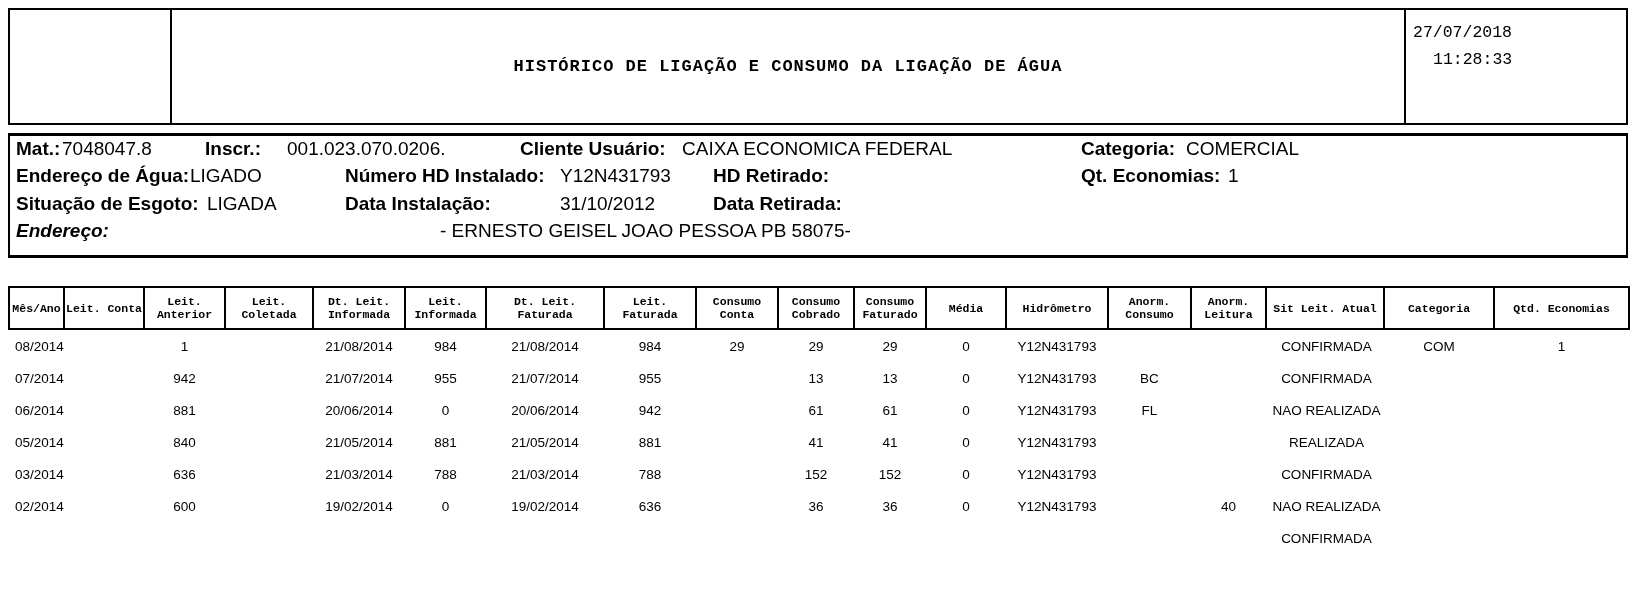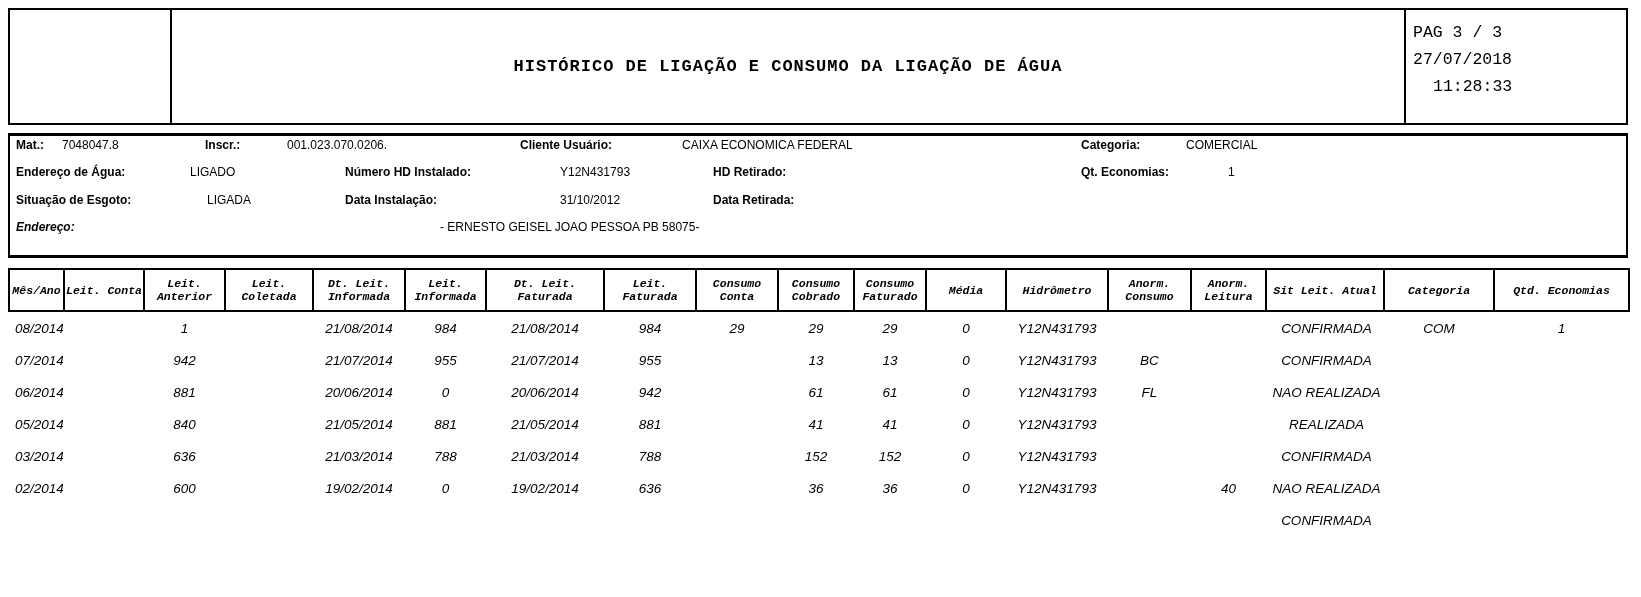--- a/index.html
+++ b/index.html
@@ -27,21 +27,21 @@
   .page-cell .l1 { padding-left:7px; }
   .page-cell .l2 { padding-left:7px; }
   .page-cell .l3 { padding-left:27px; }
 
   
   .info-box {
     position:absolute; left:8px; top:133px; width:1620px; height:125px;
     border:2px solid #000; border-top-width:3px; border-bottom-width:3px;
     box-sizing:border-box;
   }
-  .info-item { position:absolute; font-size:12px; white-space:nowrap;text-align:center; }
+  .info-item { position:absolute; font-size:19px; white-space:nowrap;text-align:center; }
   .lbl { font-weight:bold; }
   
   .i-mat-l   { left:6px;    top:2px; }
   .i-mat-v   { left:52px;   top:2px; }
   .i-insc-l  { left:195px;  top:2px; }
   .i-insc-v  { left:277px;  top:2px; }
   .i-cli-l   { left:510px;  top:2px; }
   .i-cli-v   { left:672px;  top:2px; }
   .i-cat-l   { left:1071px; top:2px; }
   .i-cat-v   { left:1176px; top:2px; }
@@ -60,21 +60,21 @@
   .i-dins-l  { left:335px;  top:57px; }
   .i-dins-v  { left:550px;  top:57px; }
   .i-dret-l  { left:703px;  top:57px; }
   .i-dret-v  { left:840px;  top:57px; }
   
   .i-end-l   { left:6px;    top:84px;font-style:italic; }
   .i-end-v1  { left:95px;   top:84px; }
   .i-end-v2  { left:430px;  top:84px; }
 
   
-  .table-wrap { position:absolute; left:8px; top:268px; width:1620px;font-style:italic; }
+  .table-wrap { position:absolute; left:8px; top:286px; width:1620px; }
   table.hist { border-collapse:collapse; table-layout:fixed; width:1620px; }
   table.hist thead th {
     border:2px solid #000; background:#fff;
     font-family:"Liberation Mono","DejaVu Sans Mono",monospace;
     font-weight:bold; font-size:11.5px; line-height:13px;
     height:40px; text-align:center; vertical-align:middle;
     padding:0 1px; white-space:pre-line; overflow:hidden;
   }
   table.hist tbody td {
     border:none; font-size:13.5px; height:32px;
@@ -87,21 +87,20 @@
 <body>
 
 <div class="page">
 
   <div class="header-box">
     <div class="logo-cell"></div>
     <div class="title-cell">
       <span class="report-title">HISTÓRICO DE LIGAÇÃO E CONSUMO DA LIGAÇÃO DE ÁGUA</span>
     </div>
     <div class="page-cell">
-      <div class="l1">PAG 3 / 3</div>
       <div class="l2">27/07/2018</div>
       <div class="l3">11:28:33</div>
     </div>
   </div>
 
   <div class="info-box">
     <span class="info-item lbl i-mat-l">Mat.:</span>
     <span class="info-item i-mat-v">7048047.8</span>
     <span class="info-item lbl i-insc-l">Inscr.:</span>
     <span class="info-item i-insc-v">001.023.070.0206.</span>

